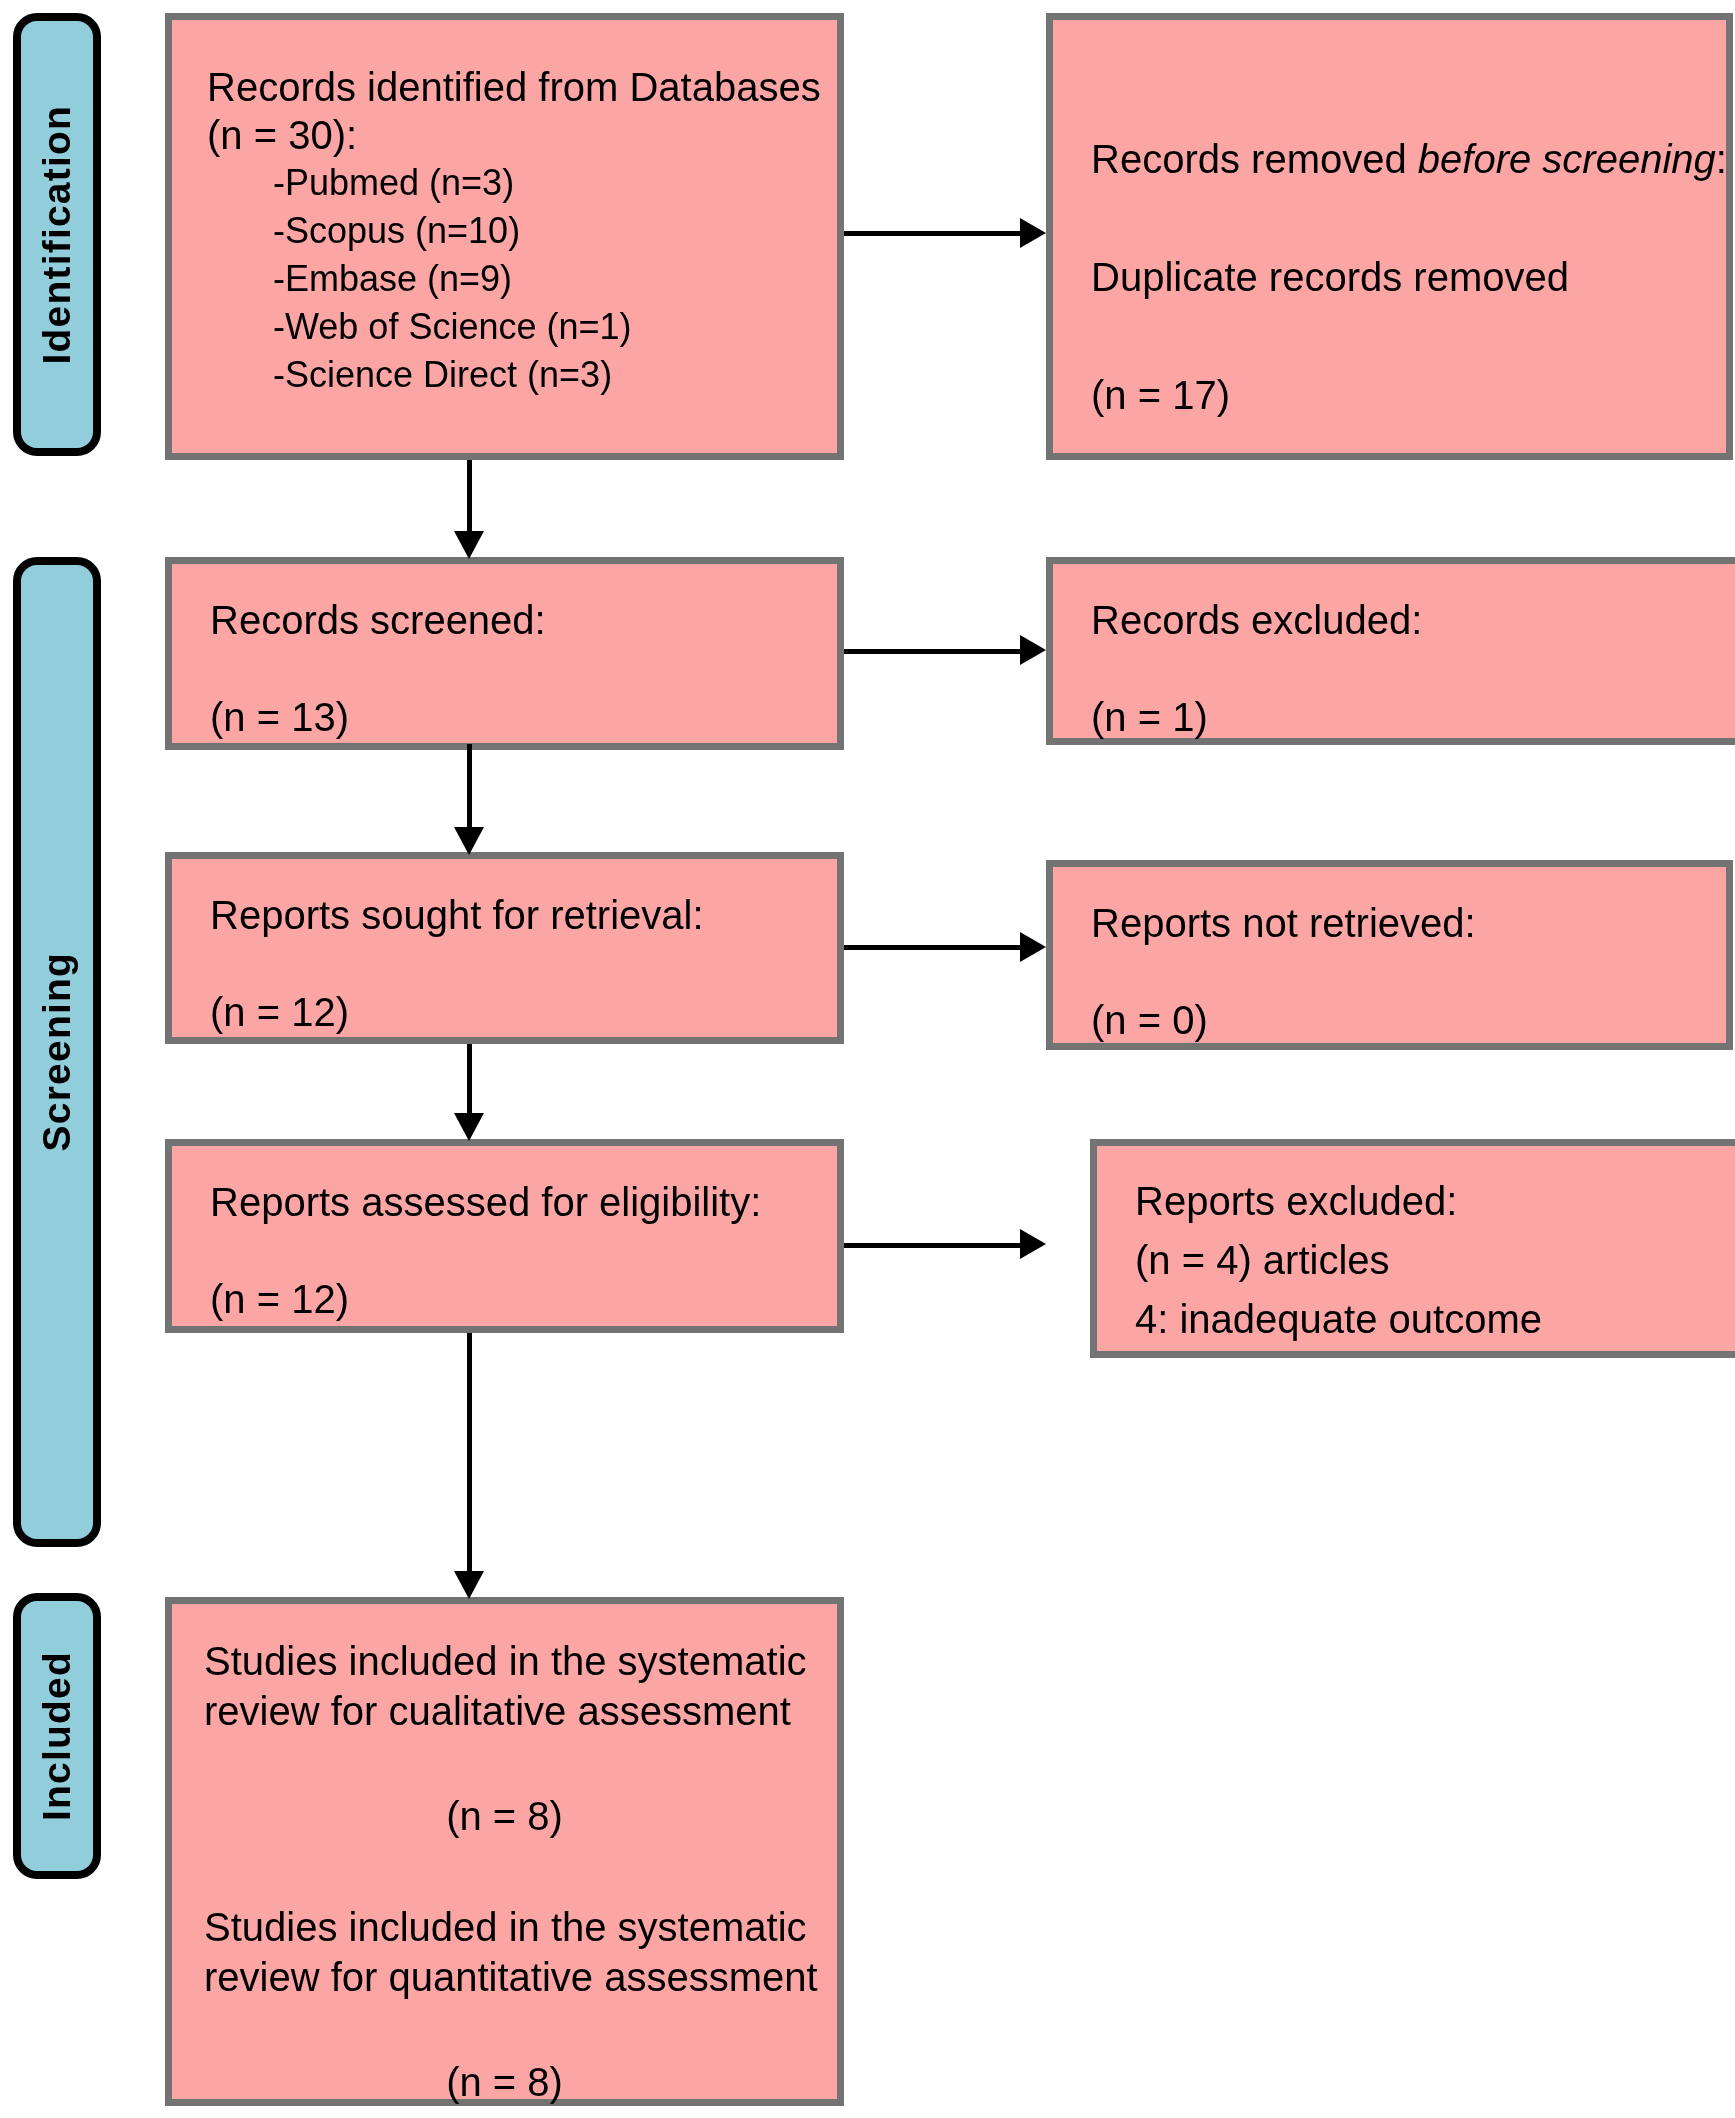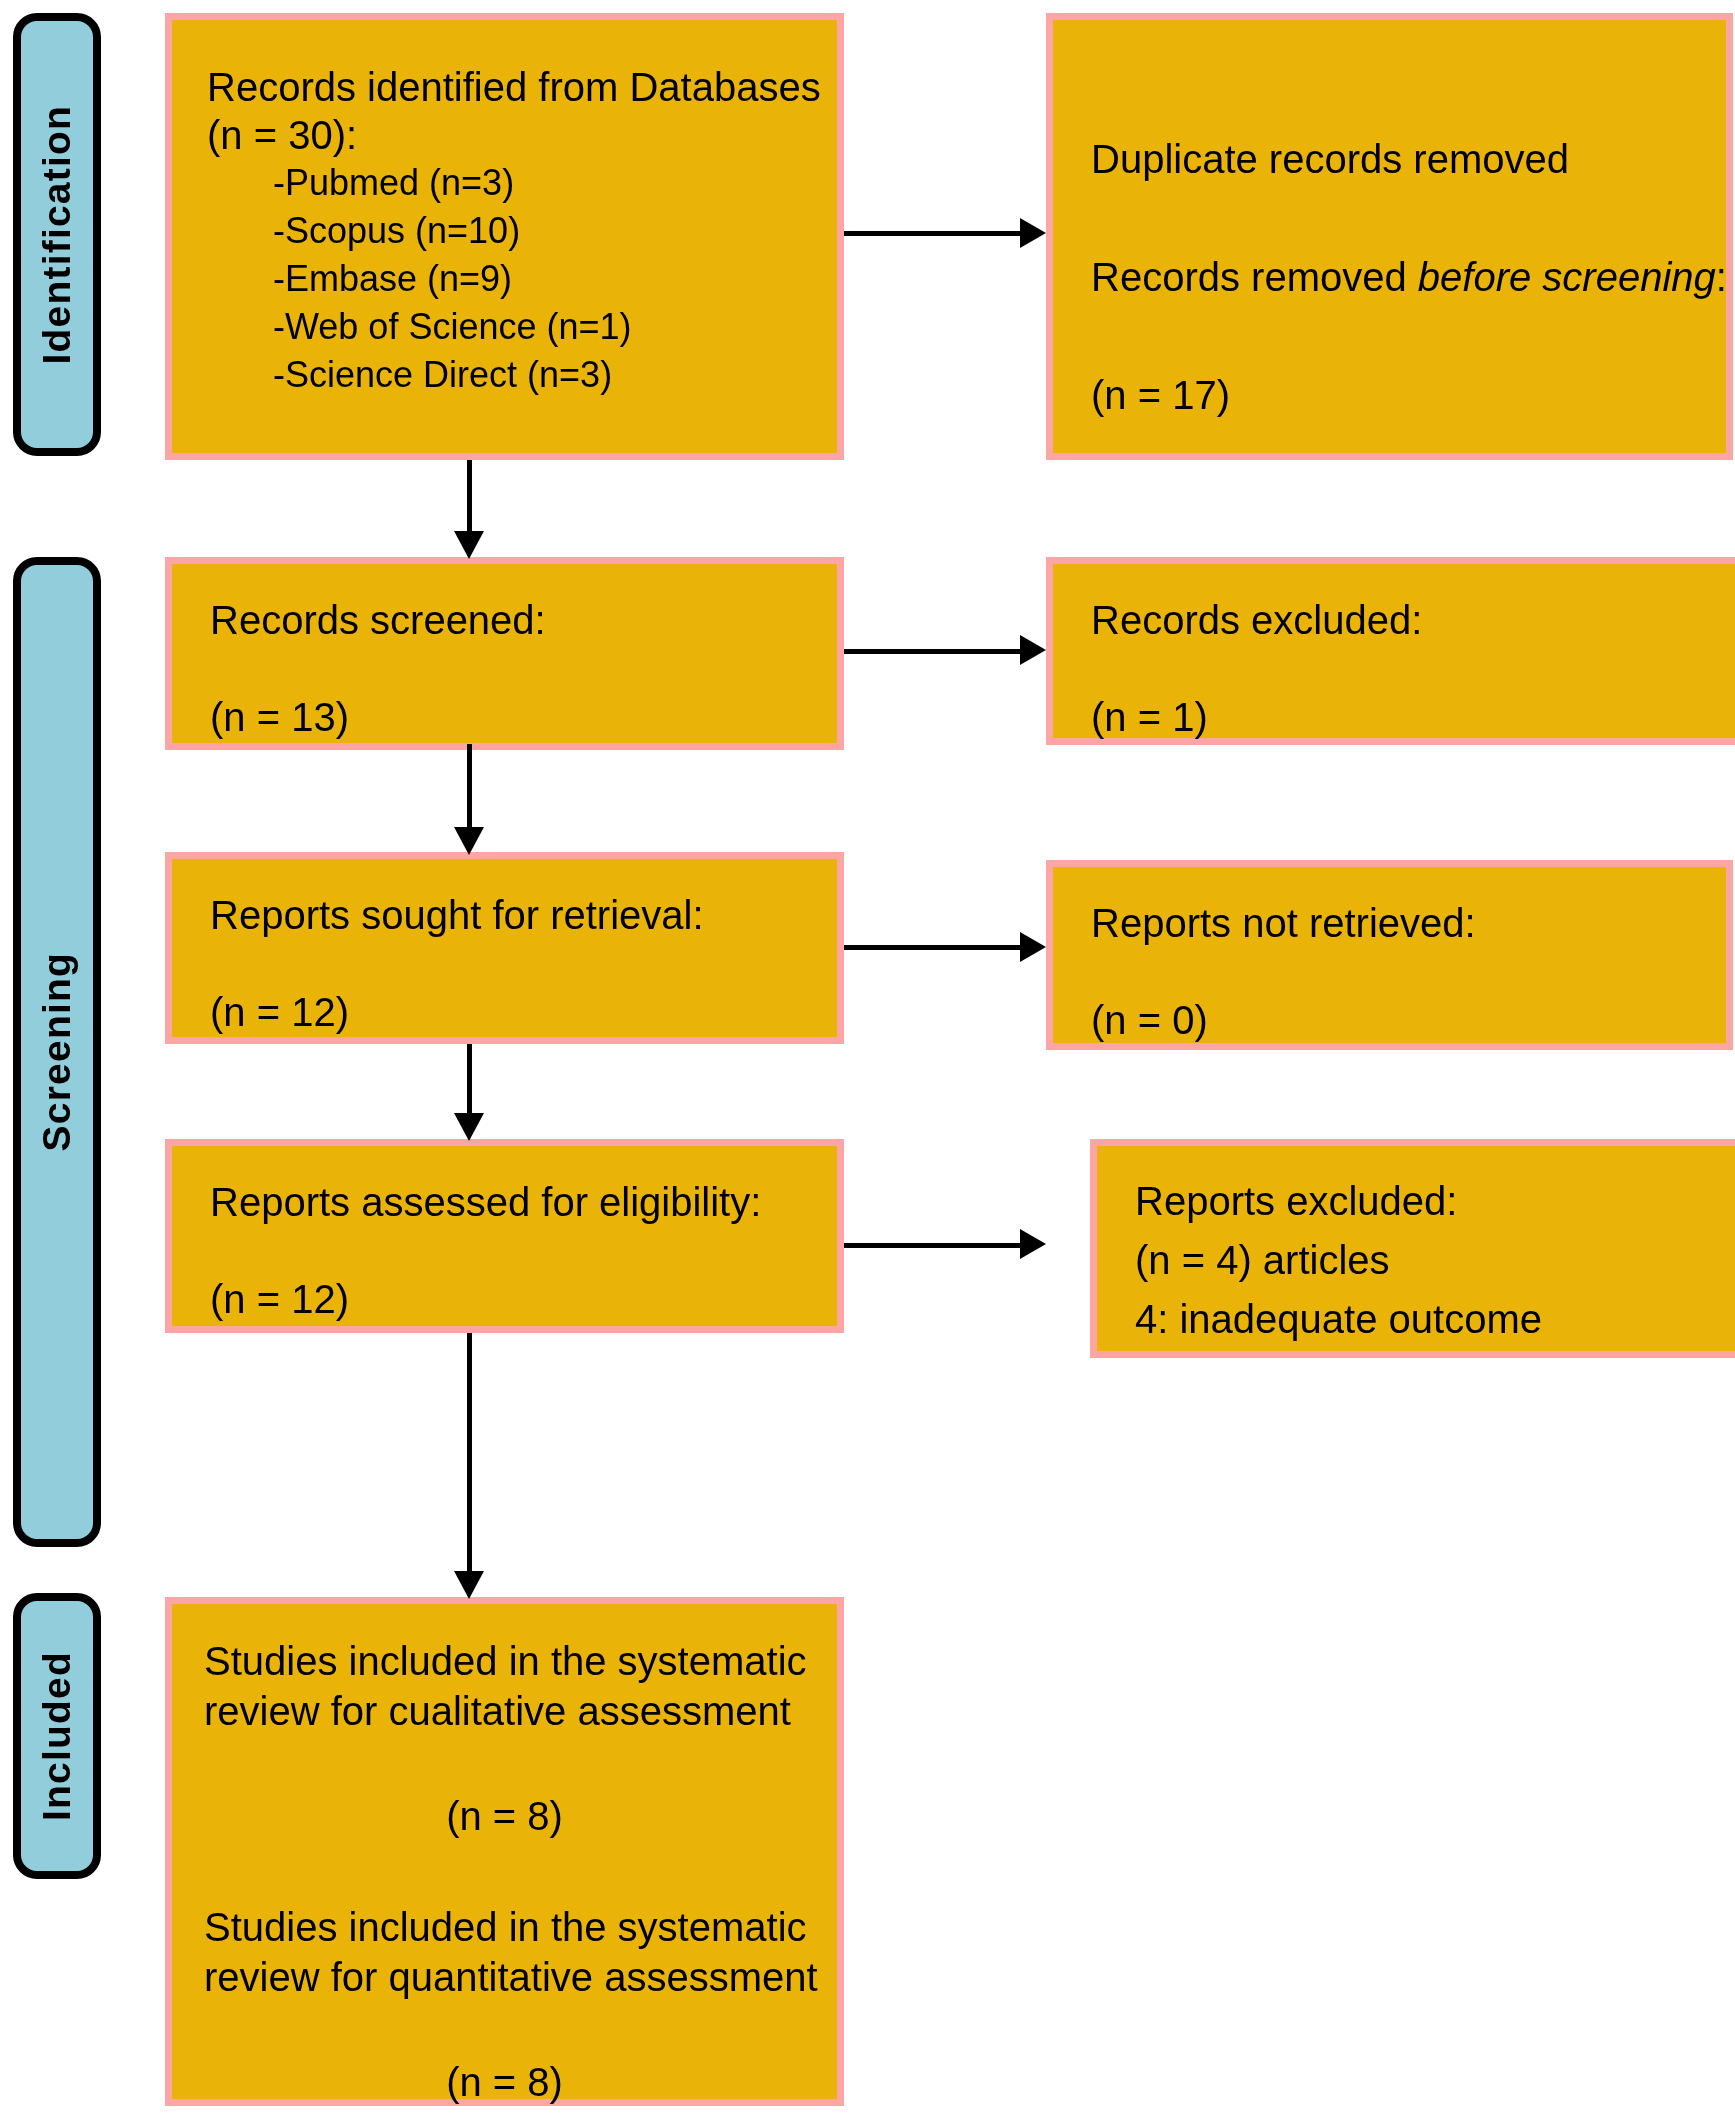--- a/index.html
+++ b/index.html
@@ -6,22 +6,22 @@
   #canvas{
     position:relative;
     width:1736px;height:2119px;
     background:#fff;
     font-family:"Liberation Sans", sans-serif;
     color:#000;
   }
   
   .flowbox{
     position:absolute;
-    background:#eab308;
-    border:7px solid #fca5a5;
+    background:#fca5a5;
+    border:7px solid #737373;
     box-sizing:border-box;
     font-size:40px;
     line-height:48px;
   }
   .flowbox .ln{white-space:nowrap;}
   .pad-std{padding:32px 30px 0 38px;}
   .pad-b1{padding:43px 35px 0 35px;}
   .pad-r1{padding:115px 38px 0 38px;}
   .pad-r4{padding:26px 38px 0 38px;margin-left:44px;}
   .pad-b5{padding:32px 32px 0 32px;}
@@ -87,22 +87,22 @@
     <div class="ln">Records identified from Databases</div>
     <div class="ln">(n = 30):</div>
     <div class="ln sub-item">-Pubmed (n=3)</div>
     <div class="ln sub-item">-Scopus (n=10)</div>
     <div class="ln sub-item">-Embase (n=9)</div>
     <div class="ln sub-item">-Web of Science (n=1)</div>
     <div class="ln sub-item">-Science Direct (n=3)</div>
   </div>
 
   <div class="flowbox pad-r1" style="left:1046px;top:13.3px;width:687px;height:447px;">
+    <div class="ln gap-para"><span>Records removed </span><span class="it">before screening</span><span>:</span></div>
     <div class="ln gap-para">Duplicate records removed</div>
-    <div class="ln gap-para"><span>Records removed </span><span class="it">before screening</span><span>:</span></div>
     <div class="ln">(n = 17)</div>
   </div>
 
   <div class="flowbox pad-std" style="left:165px;top:557px;width:679px;height:193px;">
     <div class="ln">Records screened:</div>
     <div class="ln gap-count">(n = 13)</div>
   </div>
 
   <div class="flowbox pad-std" style="left:1046px;top:557px;width:829px;height:188px;">
     <div class="ln">Records excluded:</div>

